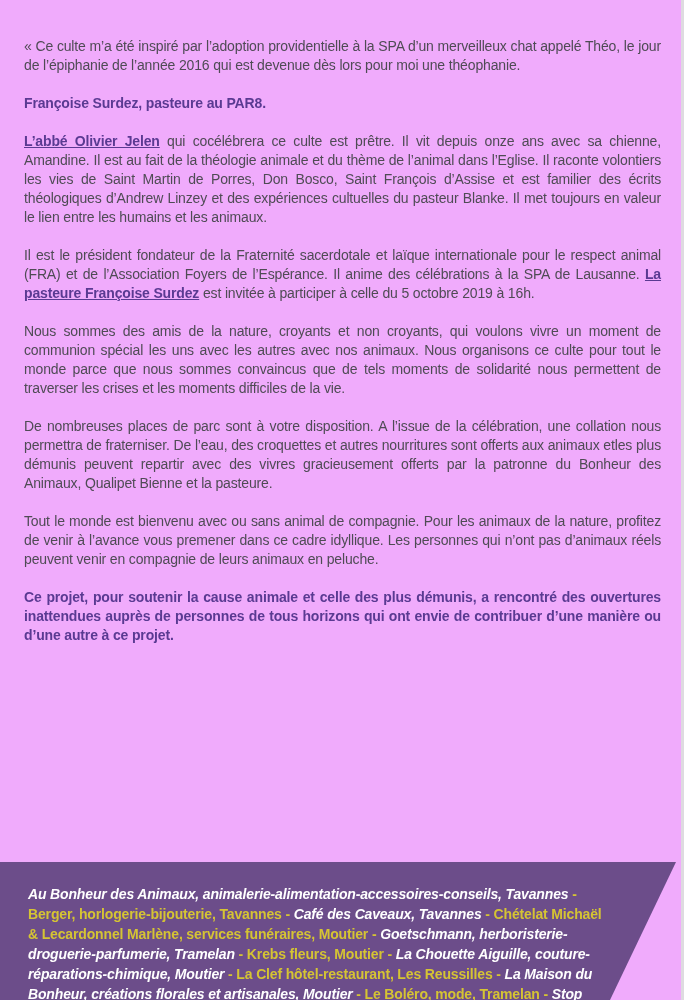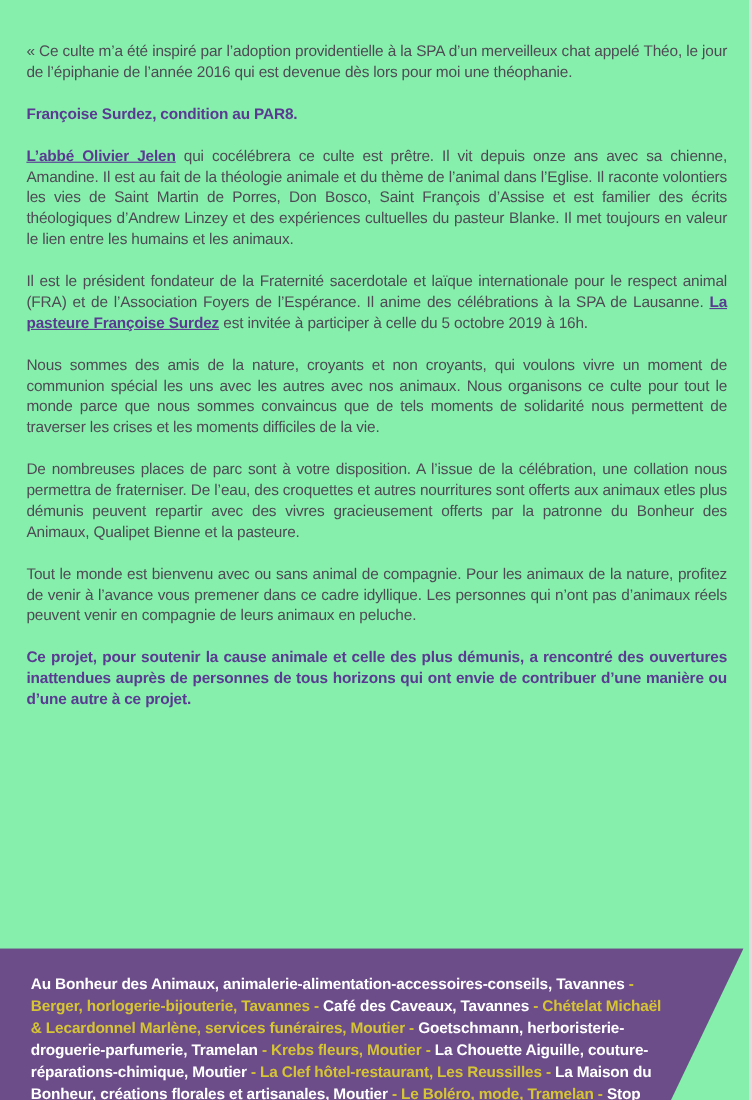--- a/index.html
+++ b/index.html
@@ -1,21 +1,21 @@
 <!DOCTYPE html>
 <html><head>
 <meta charset="utf-8">
 <style>
   html, body { margin: 0; padding: 0; background: #e8e6e3; }
   .page {
     position: relative;
     width: 684px;
     height: 1000px;
     margin: 0 auto;
-    background: #86efac;
+    background: #f0abfc;
     overflow: hidden;
     font-family: "Liberation Sans", sans-serif;
   }
   .scan-edge {
     position: absolute;
     top: 0; right: 0;
     width: 3px; height: 100%;
     background: #dedbe0;
   }
   .content {
@@ -67,34 +67,34 @@
   }
   .banner-text {
     padding: 22px 0 0 28px;
     width: 578px;
     font-size: 14px;
     line-height: 20px;
     letter-spacing: -0.15px;
     font-weight: bold;
     text-align: left;
   }
-  .seg-white { color: #ffffff; }
+  .seg-white { color: #ffffff; font-style: italic; }
   .seg-yellow { color: #d5c433; }
 </style>
 </head>
 <body>
 
 <div class="page">
 
   <div class="content">
 
     <p>« Ce culte m’a été inspiré par l’adoption providentielle à la SPA d’un merveilleux chat appelé Théo, le jour de l’épiphanie de l’année 2016 qui est devenue dès lors pour moi une théophanie.</p>
 
 
-    <p class="byline">Françoise Surdez, condition au PAR8.</p>
+    <p class="byline">Françoise Surdez, pasteure au PAR8.</p>
 
     <p><span class="bp">L’abbé Olivier Jelen</span><span> qui cocélébrera ce culte est prêtre. Il vit depuis onze ans avec sa chienne, Amandine. Il est au fait de la théologie animale et du thème de l’animal dans l’Eglise. Il raconte volontiers les vies de Saint Martin de Porres, Don Bosco, Saint François d’Assise et est familier des écrits théologiques d’Andrew Linzey et des expériences cultuelles du pasteur Blanke. Il met toujours en valeur le lien entre les humains et les animaux.</span></p>
 
     <p><span>Il est le président fondateur de la Fraternité sacerdotale et laïque internationale pour le respect animal (FRA) et de l’Association Foyers de l’Espérance. Il anime des célébrations à la SPA de Lausanne. </span><span class="bp">La pasteure Françoise Surdez</span><span> est invitée à participer à celle du 5 octobre 2019 à 16h.</span></p>
 
     <p>Nous sommes des amis de la nature, croyants et non croyants, qui voulons vivre un moment de communion spécial les uns avec les autres avec nos animaux. Nous organisons ce culte pour tout le monde parce que nous sommes convaincus que de tels moments de solidarité nous permettent de traverser les crises et les moments difficiles de la vie.</p>
 
     <p>De nombreuses places de parc sont à votre disposition. A l’issue de la célébration, une collation nous permettra de fraterniser. De l’eau, des croquettes et autres nourritures sont offerts aux animaux etles plus démunis peuvent repartir avec des vivres gracieusement offerts par la patronne du Bonheur des Animaux, Qualipet Bienne et la pasteure.</p>
 
     <p>Tout le monde est bienvenu avec ou sans animal de compagnie. Pour les animaux de la nature, profitez de venir à l’avance vous premener dans ce cadre idyllique. Les personnes qui n’ont pas d’animaux réels peuvent venir en compagnie de leurs animaux en peluche.</p>

